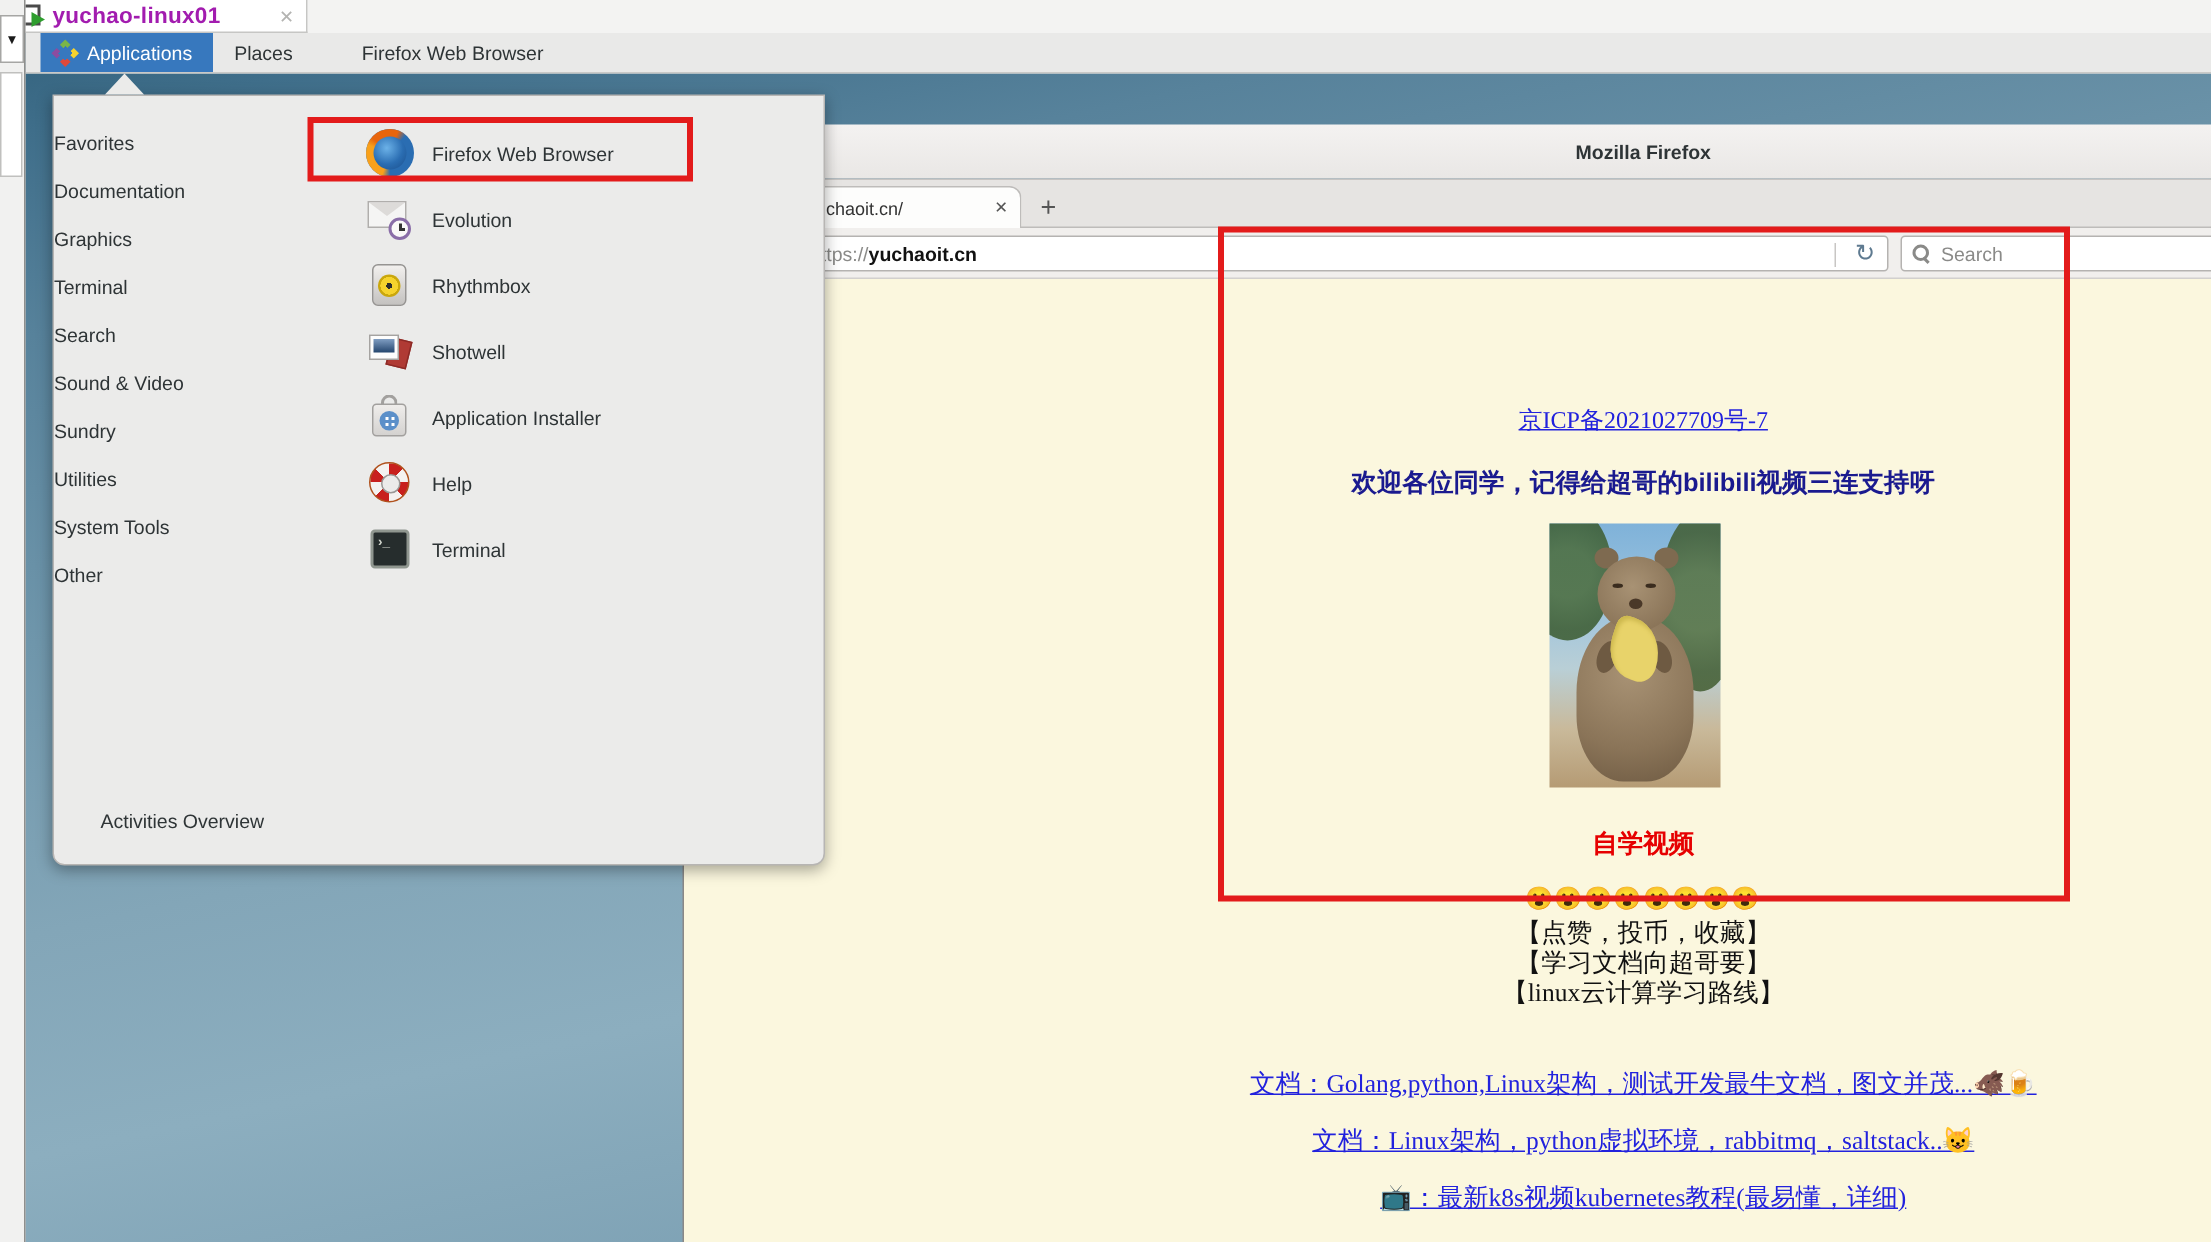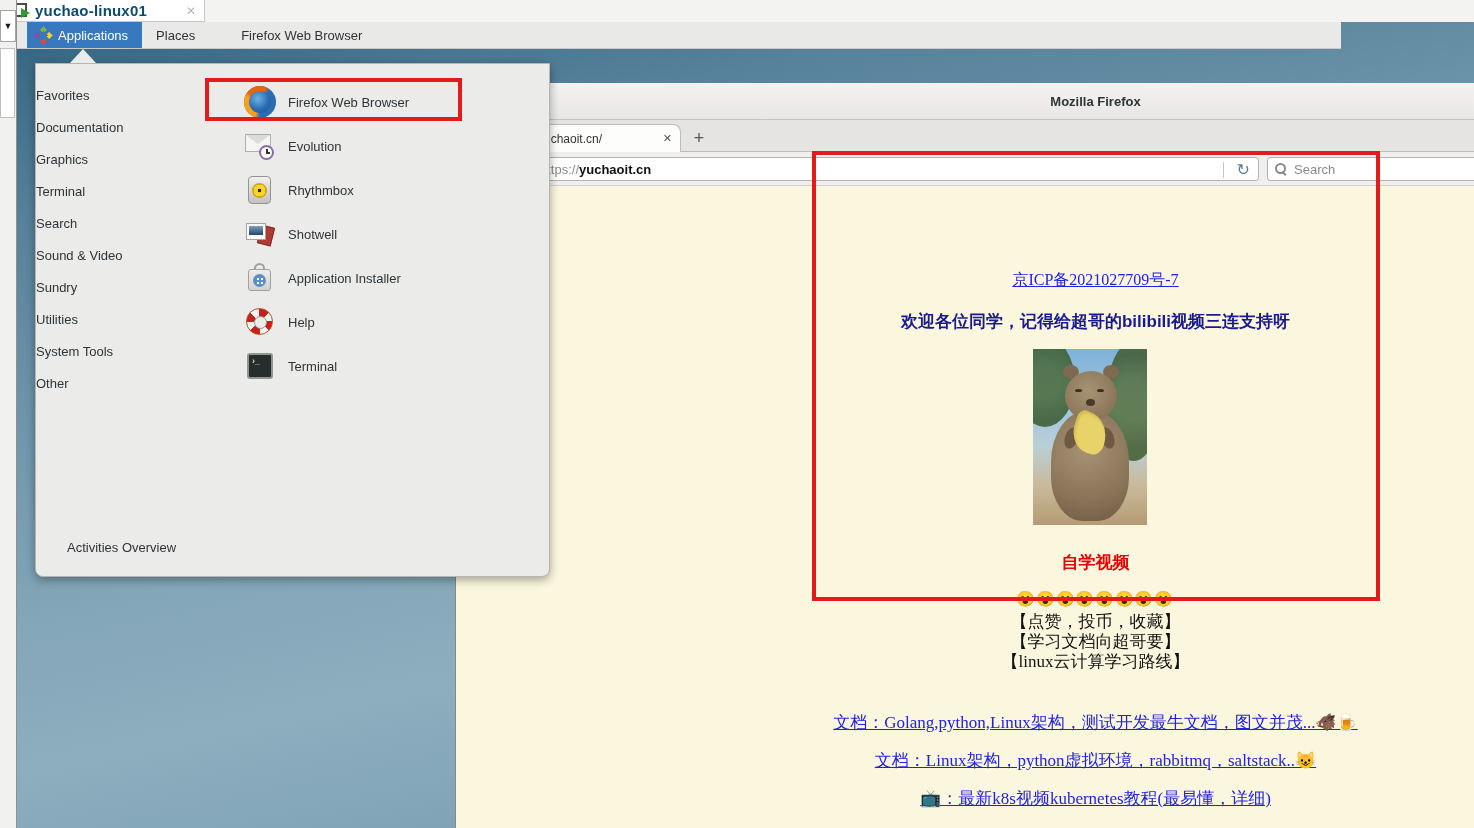--- a/index.html
+++ b/index.html
@@ -21,25 +21,25 @@
   .host-header { position:absolute; left:17px; top:0; width:1457px; height:22px;
     background:#f3f3f2; z-index:80; }
   .session-tab { position:absolute; left:3px; top:0; width:202px; height:22px;
     background:#ffffff; border:1px solid #c6c6c4; border-top:none;
     display:flex; align-items:center; z-index:81; }
   .session-icon { position:relative; width:15px; height:15px; margin-left:10px; }
   .session-icon::before { content:""; position:absolute; left:0; top:0; width:9px; height:10px;
     border:2px solid #4a4a4a; background:#fff; }
   .session-icon::after { content:""; position:absolute; right:-1px; bottom:0; width:0; height:0;
     border-left:9px solid #2f9e2f; border-top:5px solid transparent; border-bottom:5px solid transparent; }
-  .session-title { font-weight:bold; font-size:15px; color:#0c4a6e; margin-left:6px; letter-spacing:.2px; }
+  .session-title { font-weight:bold; font-size:15px; color:#a21caf; margin-left:6px; letter-spacing:.2px; }
   .session-close { margin-left:auto; margin-right:8px; color:#b4b4b2; font-size:12px; }
 
   
-  .topbar { position:absolute; left:17px; top:22px; width:1324px; height:27px;
+  .topbar { position:absolute; left:17px; top:22px; width:1457px; height:27px;
     background:#e9e9e8; border-bottom:1px solid #c9c9c7; z-index:70;
     display:flex; align-items:stretch; color:#2e3436; font-size:13px; }
   .topbar-item { display:flex; align-items:center; padding:0 14px; }
   .topbar-item.active { background:#3778be; color:#ffffff; padding:0 14px 0 8px; }
   .pinwheel { position:relative; width:16px; height:16px; margin-right:7px; }
   .pinwheel::before { content:""; position:absolute; left:5px; top:5px; width:7px; height:7px;
     transform:rotate(45deg);
     box-shadow:-4px -4px 0 -1px #7ab648, 4px -4px 0 -1px #f6d32d, 4px 4px 0 -1px #e0493a, -4px 4px 0 -1px #8c4ca0; }
 
   

